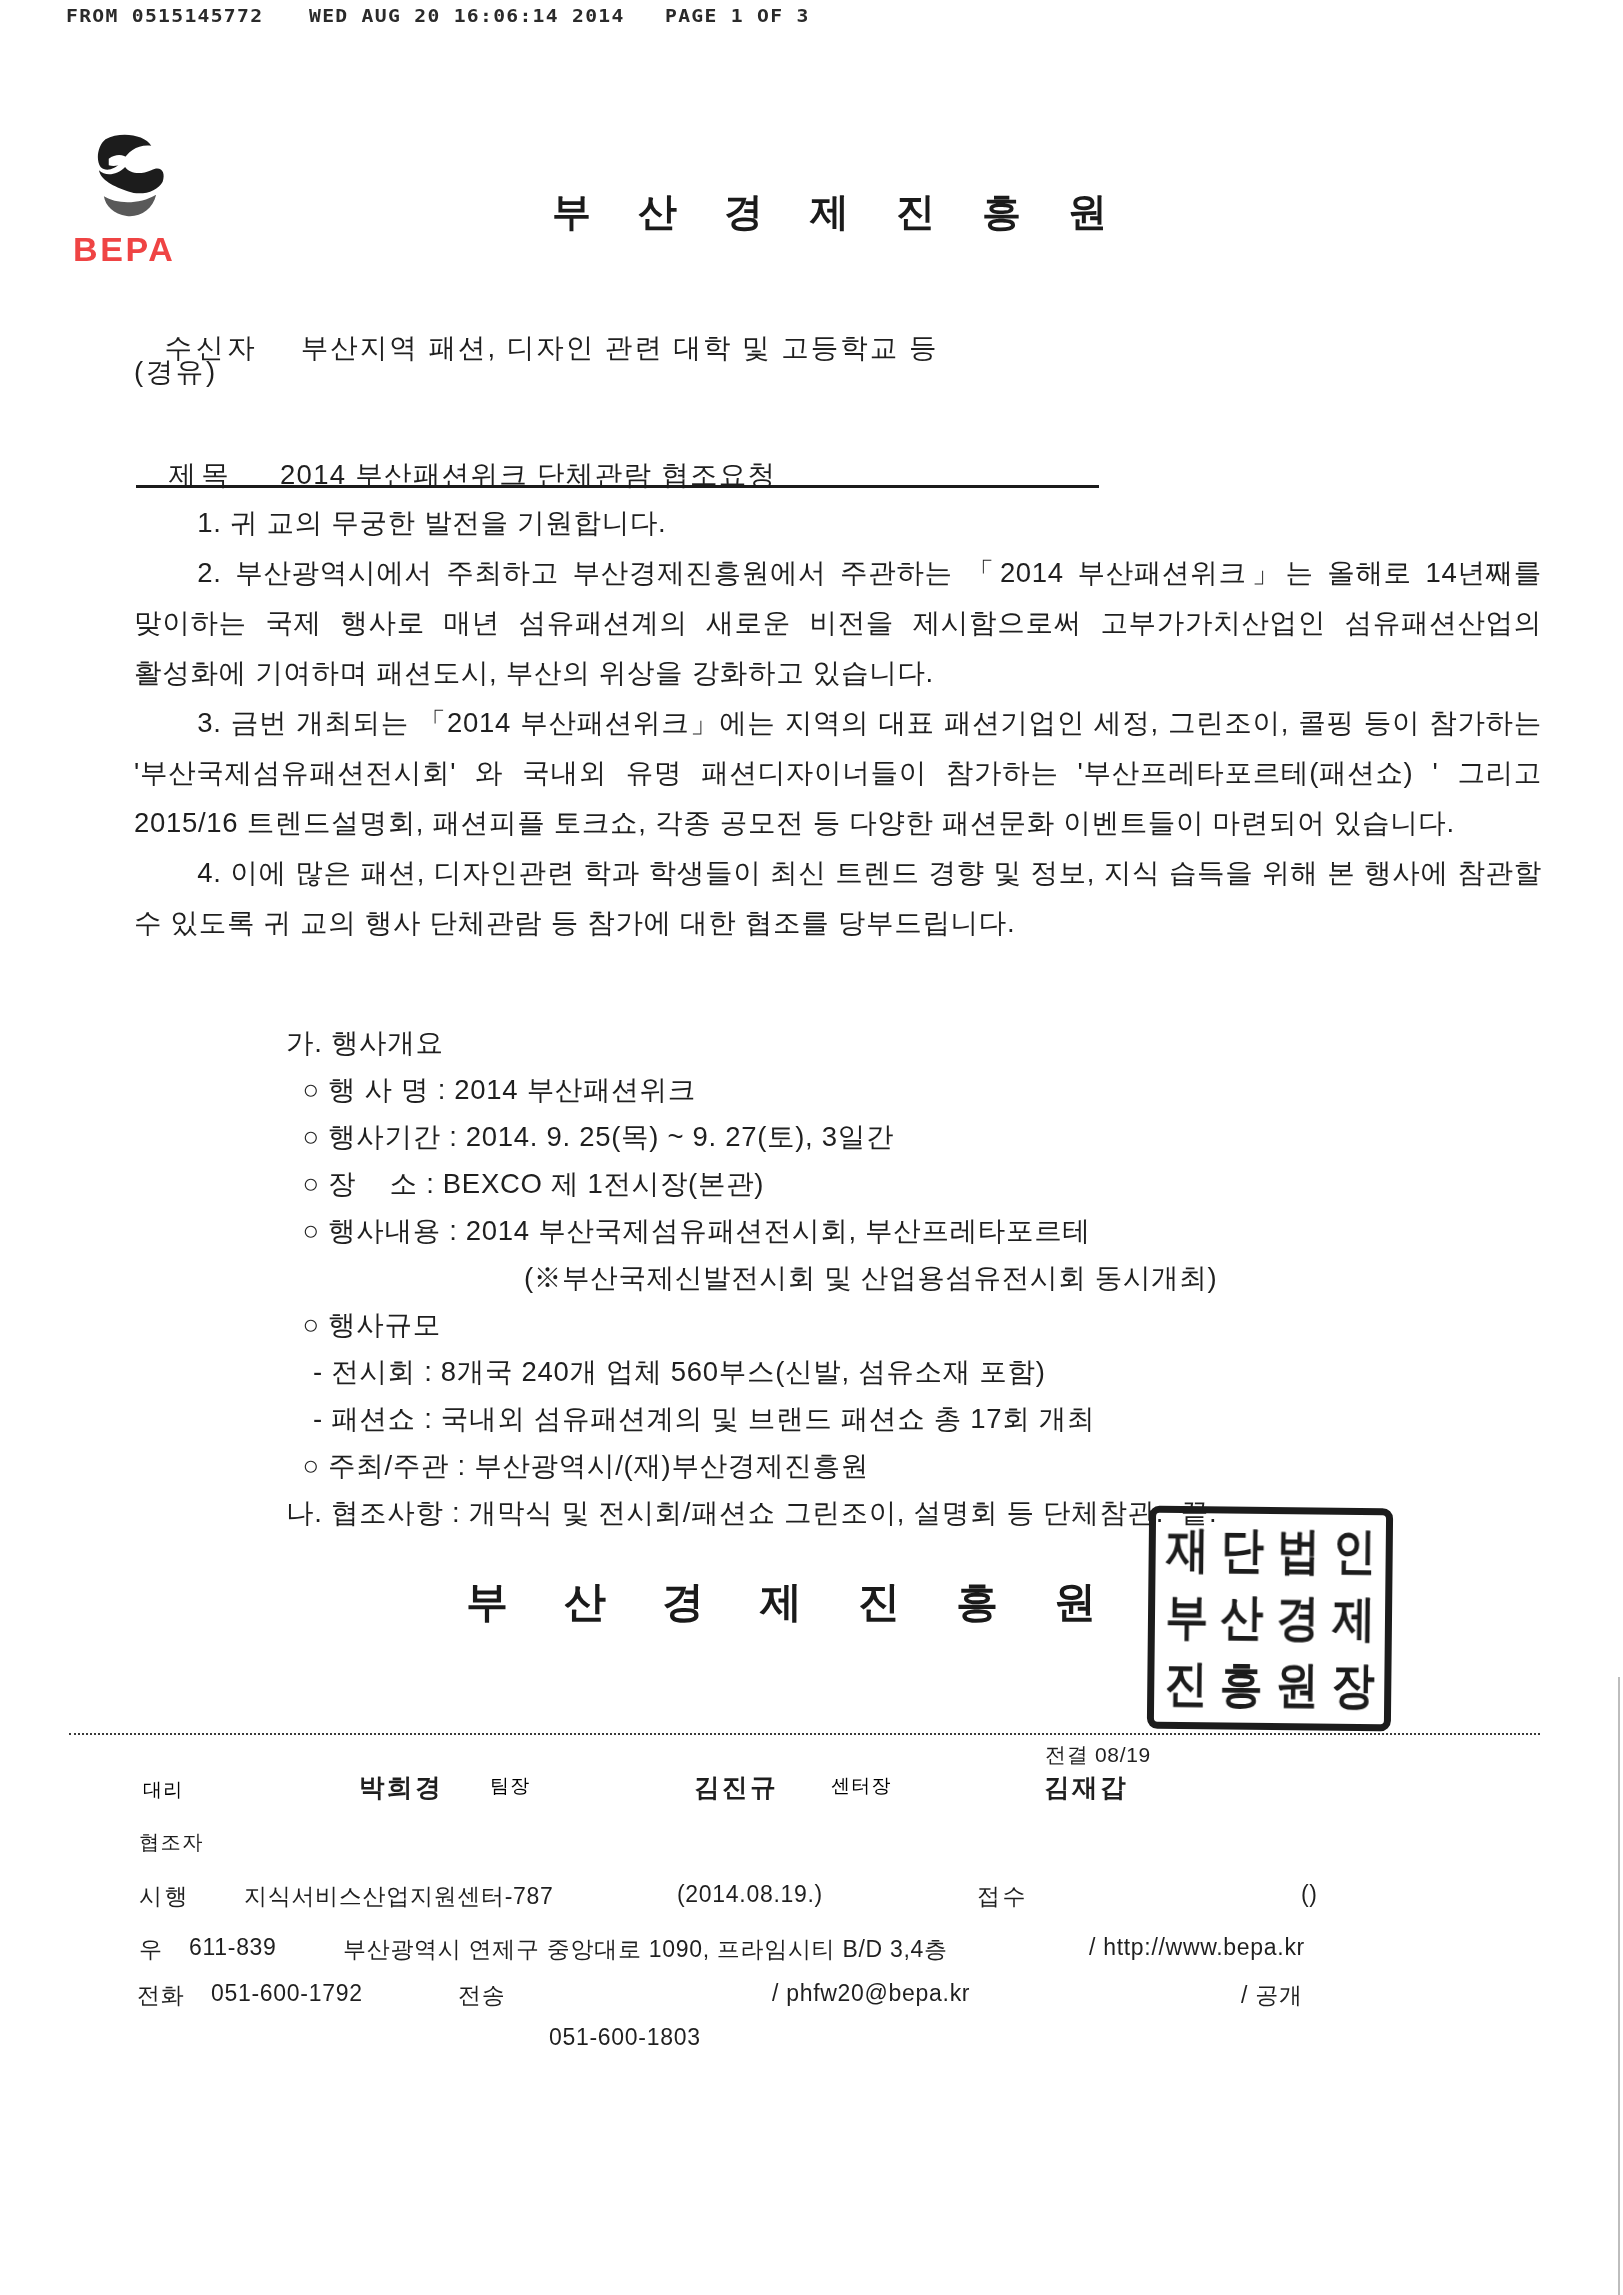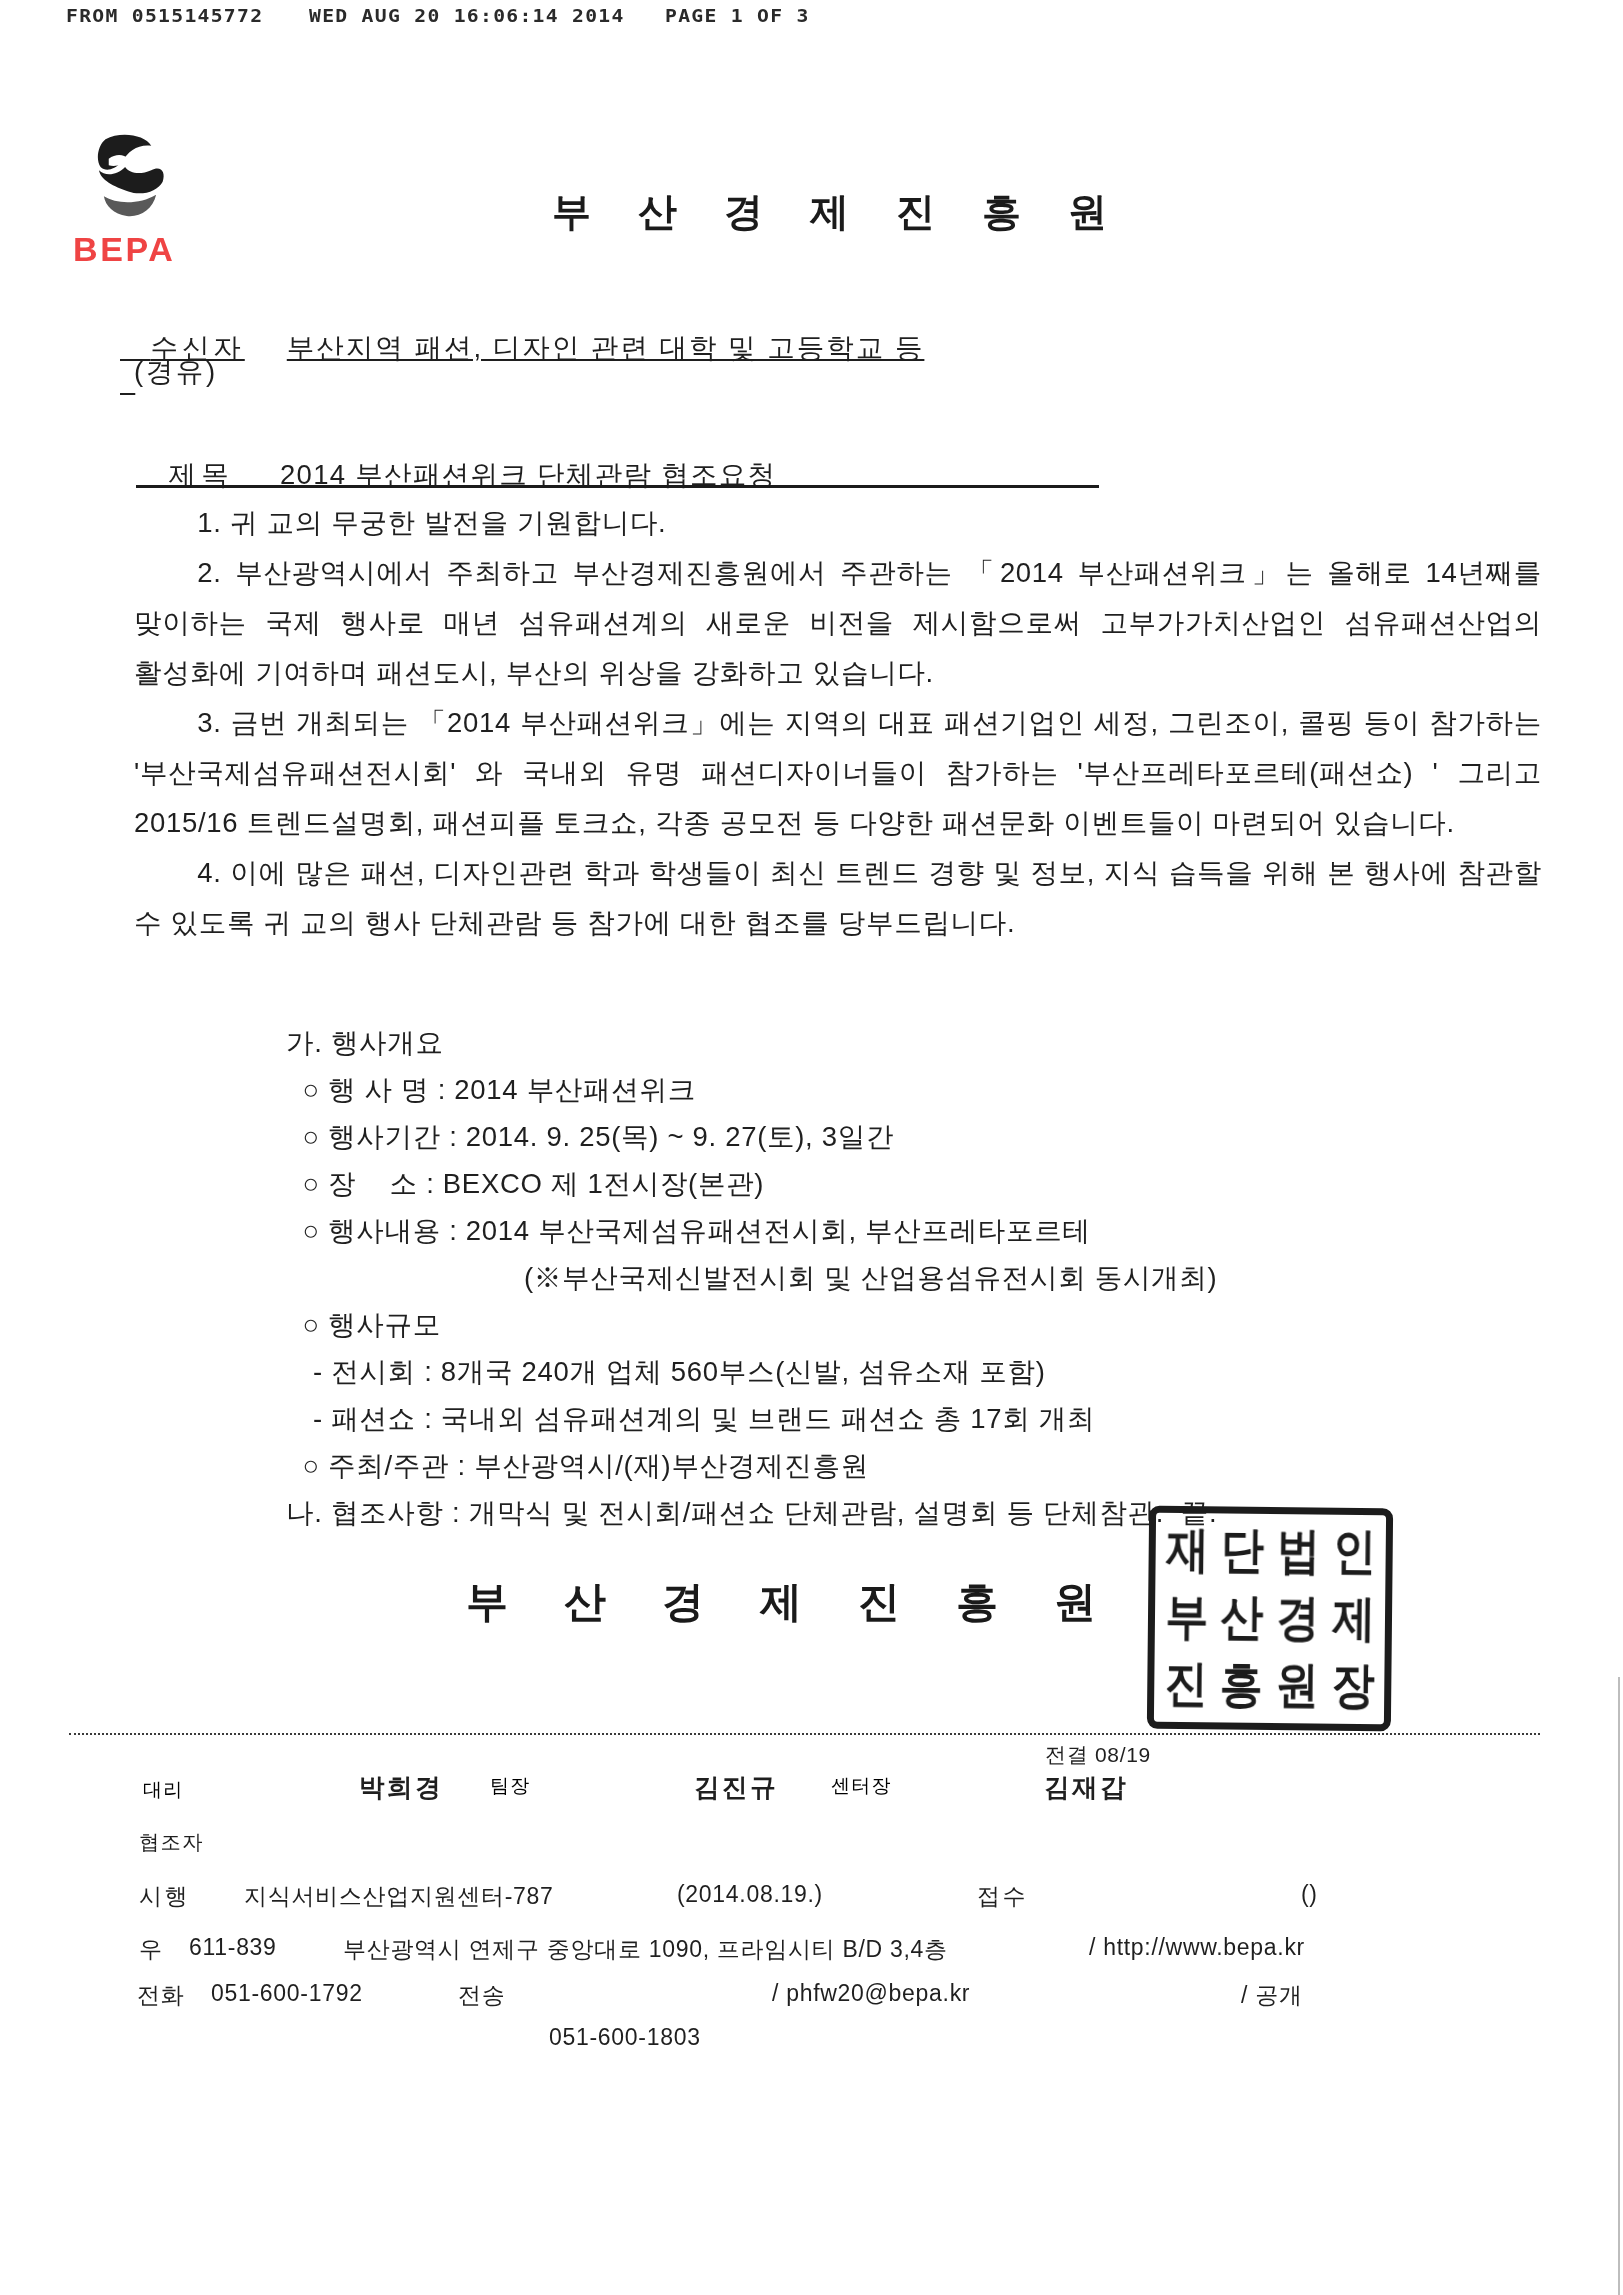--- a/index.html
+++ b/index.html
@@ -21,21 +21,21 @@
   .logo svg { display:block; margin-left:7.9px; }
   .logo-text { font-size:34px; font-weight:bold; letter-spacing:2.6px; color:#ef4444; margin-top:3.9px; font-family:"Liberation Sans", sans-serif; }
 
   
   .doc-title {
     position:absolute; left:552px; top:185px; font-size:39px; font-weight:bold;
     letter-spacing:47px; white-space:nowrap; color:#1b1b1b;
   }
 
   
-  .recipient-row { position:absolute; left:120px; top:298px; font-size:27.5px; white-space:pre;text-decoration:underline; }
+  .recipient-row { position:absolute; left:134px; top:298px; font-size:27.5px; white-space:pre; }
   .recipient-row .label { letter-spacing:3.9px; margin-right:42px; }
   .recipient-row .value { letter-spacing:2px; }
   .via-row { position:absolute; left:134px; top:354px; font-size:27.5px; letter-spacing:2.6px; }
   .subject-row { position:absolute; left:138px; top:425px; font-size:27.5px; white-space:pre; }
   .subject-row .label { letter-spacing:5.2px; margin-right:46px; }
   .subject-row .value { letter-spacing:1.3px; }
   .subject-underline { position:absolute; left:136px; top:485px; width:963px; height:0; border-top:3.9px solid #1b1b1b; }
 
   
   .body-text { position:absolute; left:134px; top:498px; width:1408px; }
@@ -146,21 +146,21 @@
     <div class="ind-a">가. 행사개요</div>
     <div class="ind-circle">○ 행 사 명 : 2014 부산패션위크</div>
     <div class="ind-circle">○ 행사기간 : 2014. 9. 25(목) ~ 9. 27(토), 3일간</div>
     <div class="ind-circle">○ 장    소 : BEXCO 제 1전시장(본관)</div>
     <div class="ind-circle">○ 행사내용 : 2014 부산국제섬유패션전시회, 부산프레타포르테</div>
     <div class="ind-note">(※부산국제신발전시회 및 산업용섬유전시회 동시개최)</div>
     <div class="ind-circle">○ 행사규모</div>
     <div class="ind-dash">- 전시회 : 8개국 240개 업체 560부스(신발, 섬유소재 포함)</div>
     <div class="ind-dash">- 패션쇼 : 국내외 섬유패션계의 및 브랜드 패션쇼 총 17회 개최</div>
     <div class="ind-circle">○ 주최/주관 : 부산광역시/(재)부산경제진흥원</div>
-    <div class="ind-a">나. 협조사항 : 개막식 및 전시회/패션쇼 단체관람, 설명회 등 단체참관.  끝.</div>
+    <div class="ind-a">나. 협조사항 : 개막식 및 전시회/패션쇼 그린조이, 설명회 등 단체참관.  끝.</div>
   </div>
 
   <div class="sig-org">부산경제진흥원</div>
 
   <div class="seal">
     <span>재</span>
     <span>단</span>
     <span>법</span>
     <span>인</span>
     <span>부</span>

